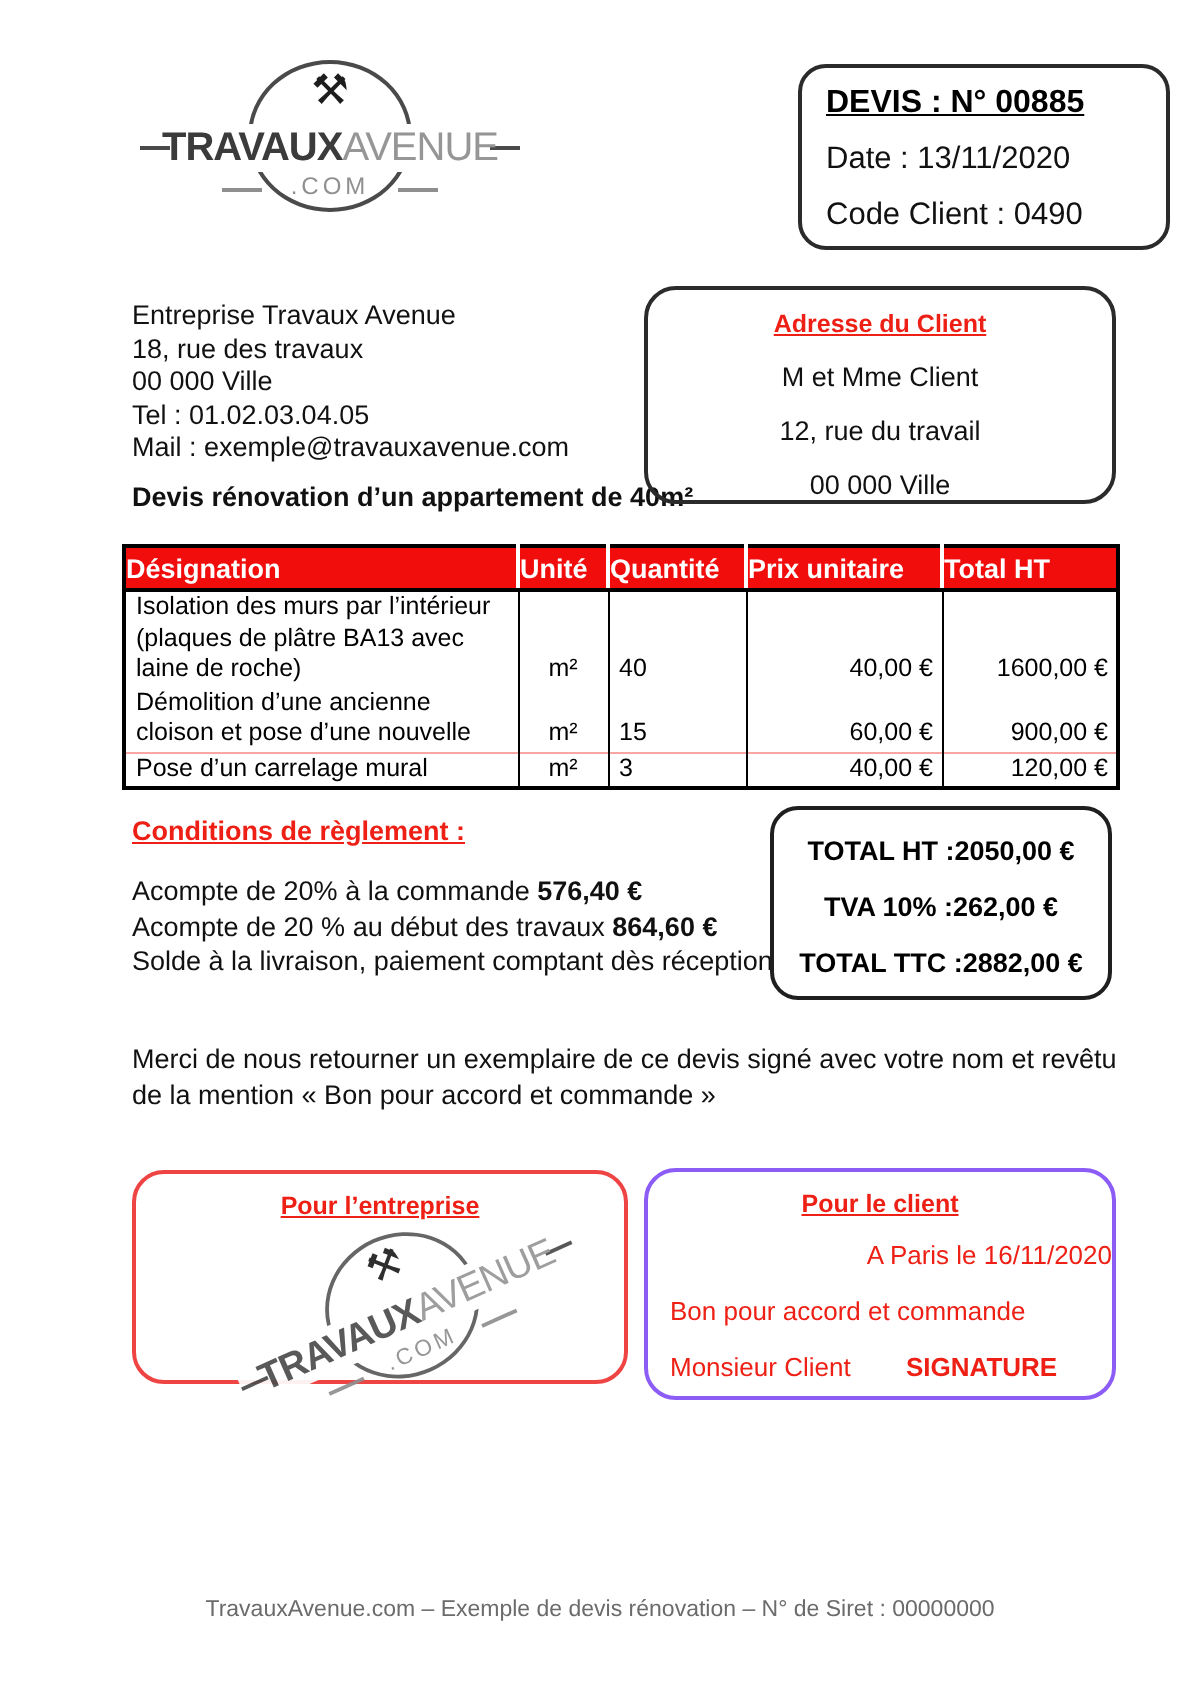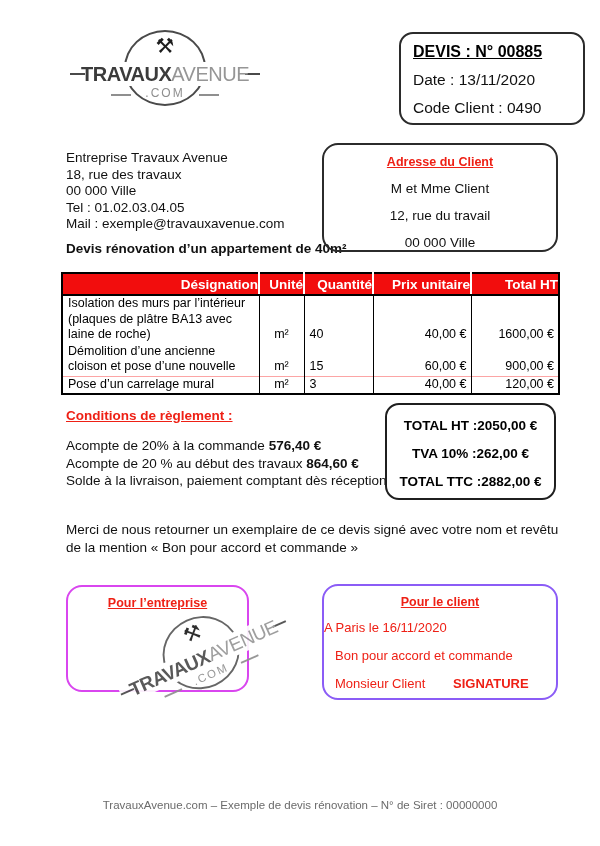--- a/index.html
+++ b/index.html
@@ -41,21 +41,21 @@
   
   .client-box { position:absolute; left:322px; top:143px; width:236px; height:109px;
                 border:2px solid #2b2b2b; border-radius:16px; text-align:center; padding-top:10px; }
   .client-box .c-header { color:var(--red); font-size:12.5px; font-weight:bold; text-decoration:underline; }
   .client-box .c-line { font-size:13.5px; color:#111; margin-top:12px; }
 
   
   .items { position:absolute; left:61px; top:272px; }
   table { border-collapse:collapse; table-layout:fixed; width:497px; border:2px solid #000; }
   th { background:var(--hdr); color:#fff; font-size:13.5px; font-weight:bold; height:22px;
-       border-left:2px solid #fff; border-bottom:2px solid #000; text-align:right; }
+       border-left:2px solid #fff; border-bottom:2px solid #000; text-align:left; }
   th:first-child { border-left:none; }
   td { font-size:12.5px; line-height:15.5px; color:#000; vertical-align:bottom;
        border-left:1px solid #000; padding:0 3px 1px; }
   td:first-child { border-left:none; padding-left:5px; }
   td.unit { text-align:center; }
   td.qty  { text-align:left; padding-left:5px; }
   td.money{ text-align:right; padding-right:4px; }
   tr.last td { border-top:1px solid #fca5a5; }
 
   
@@ -69,34 +69,34 @@
   .totals-box { position:absolute; left:385px; top:403px; width:171px; height:97px;
                 border:2px solid #1f1f1f; border-radius:14px; padding:13px 12px 0; }
   .totals-row { display:flex; justify-content:center; font-size:13.5px; font-weight:bold;
                 color:#000; margin-bottom:13px; }
 
   
   .note { position:absolute; left:66px; top:521px; width:497px; font-size:13.5px;
           line-height:17.5px; color:#111; }
 
   
-  .sig-company { position:absolute; left:66px; top:585px; width:183px; height:107px;
-                 border:2px solid #d946ef; border-radius:16px; }
+  .sig-company { position:absolute; left:66px; top:585px; width:248px; height:107px;
+                 border:2px solid #ef4444; border-radius:16px; }
   .sig-company .s-header { text-align:center; margin-top:9px; color:var(--red);
                            font-size:12.5px; font-weight:bold; text-decoration:underline; }
   .stamp { position:absolute; left:40px; top:25px; transform:rotate(-24deg) scale(0.95);
            transform-origin:center; opacity:0.92; }
   .stamp .tv-bold { color:#4c4c4c; }
   .stamp .tv-circle { border-color:#5a5a5a; }
 
   .sig-client { position:absolute; left:322px; top:584px; width:236px; height:116px;
                 border:2px solid #8b5cf6; border-radius:16px; color:var(--red); }
   .sig-client .s-header { text-align:center; margin-top:9px; font-size:12.5px; font-weight:bold;
                           text-decoration:underline; }
-  .sig-client .s-date { text-align:left; margin-top:11px; font-size:13px; }
+  .sig-client .s-date { text-align:right; margin-top:11px; font-size:13px; }
   .sig-client .s-approval { margin:13px 0 0 11px; font-size:13px; }
   .sig-client .s-row { position:relative; margin:13px 0 0 11px; font-size:13px; }
   .sig-client .s-signature { position:absolute; left:118px; top:0; font-weight:bold; }
 
   
   .footer { position:absolute; left:0; top:799px; width:100%; text-align:center;
             font-size:11.5px; color:#6b6b6b; }
 
   :root { --red:#ee2015; --hdr:#f20d0d; }
 </style>

